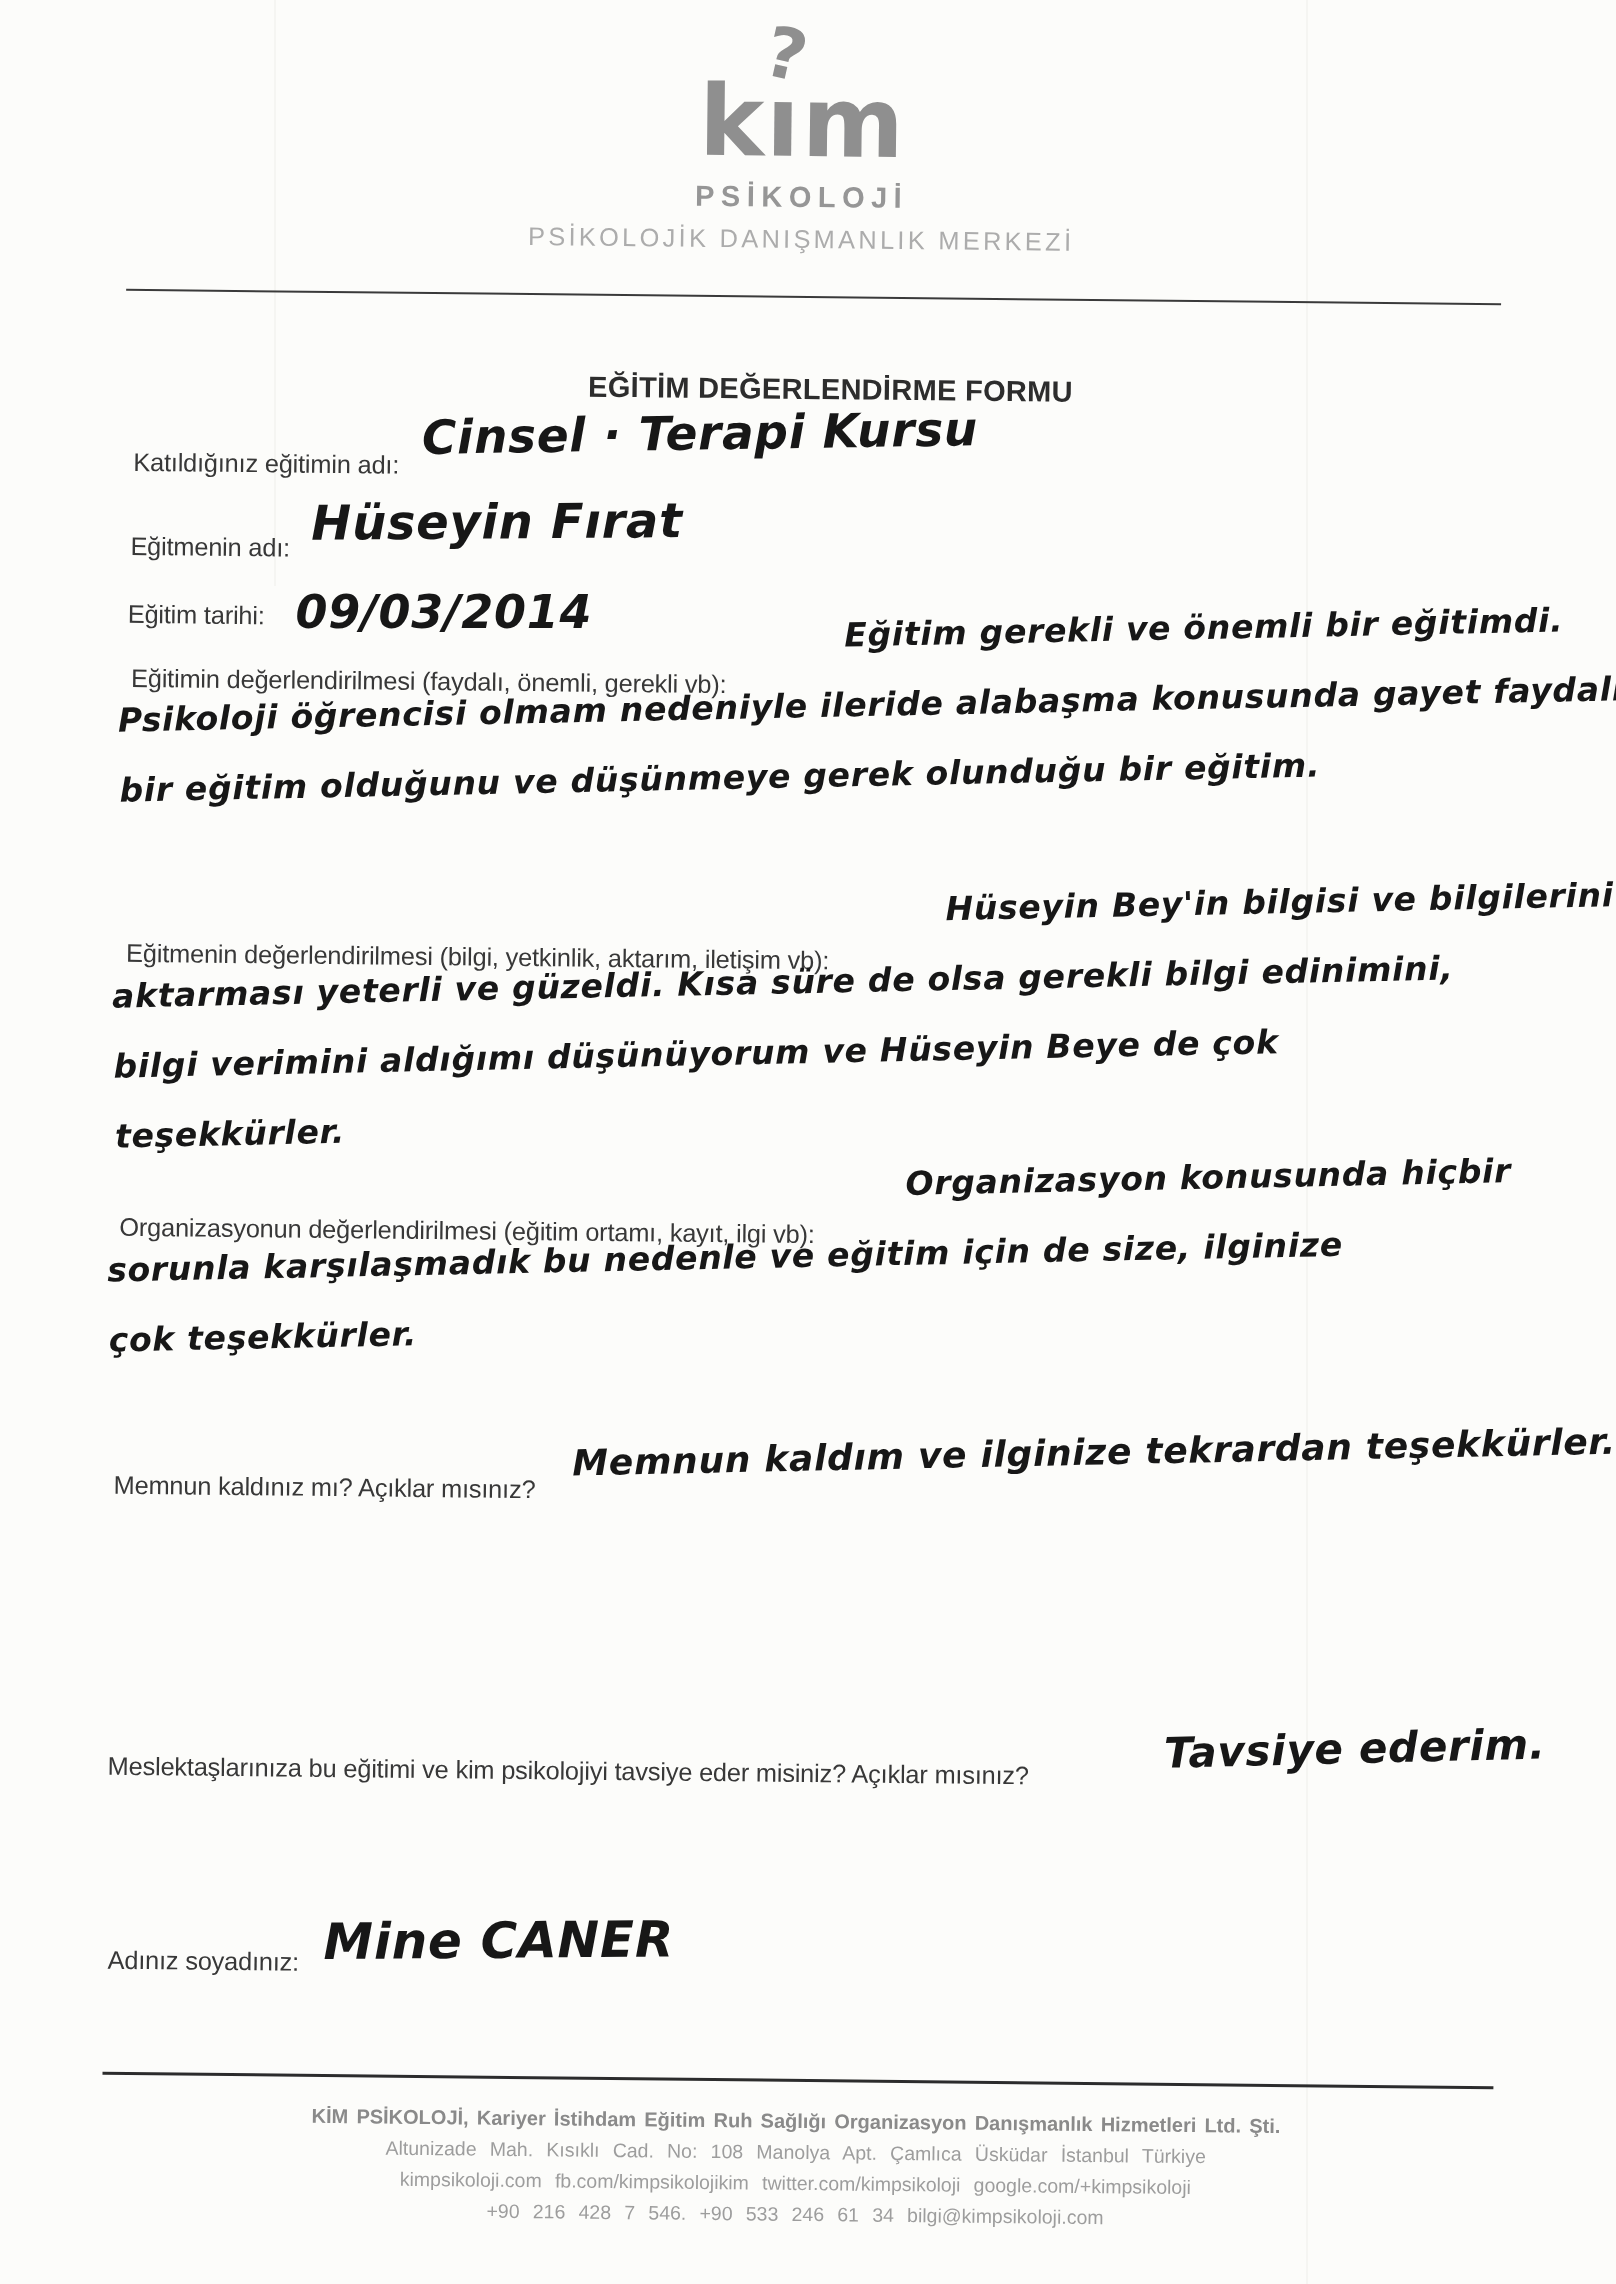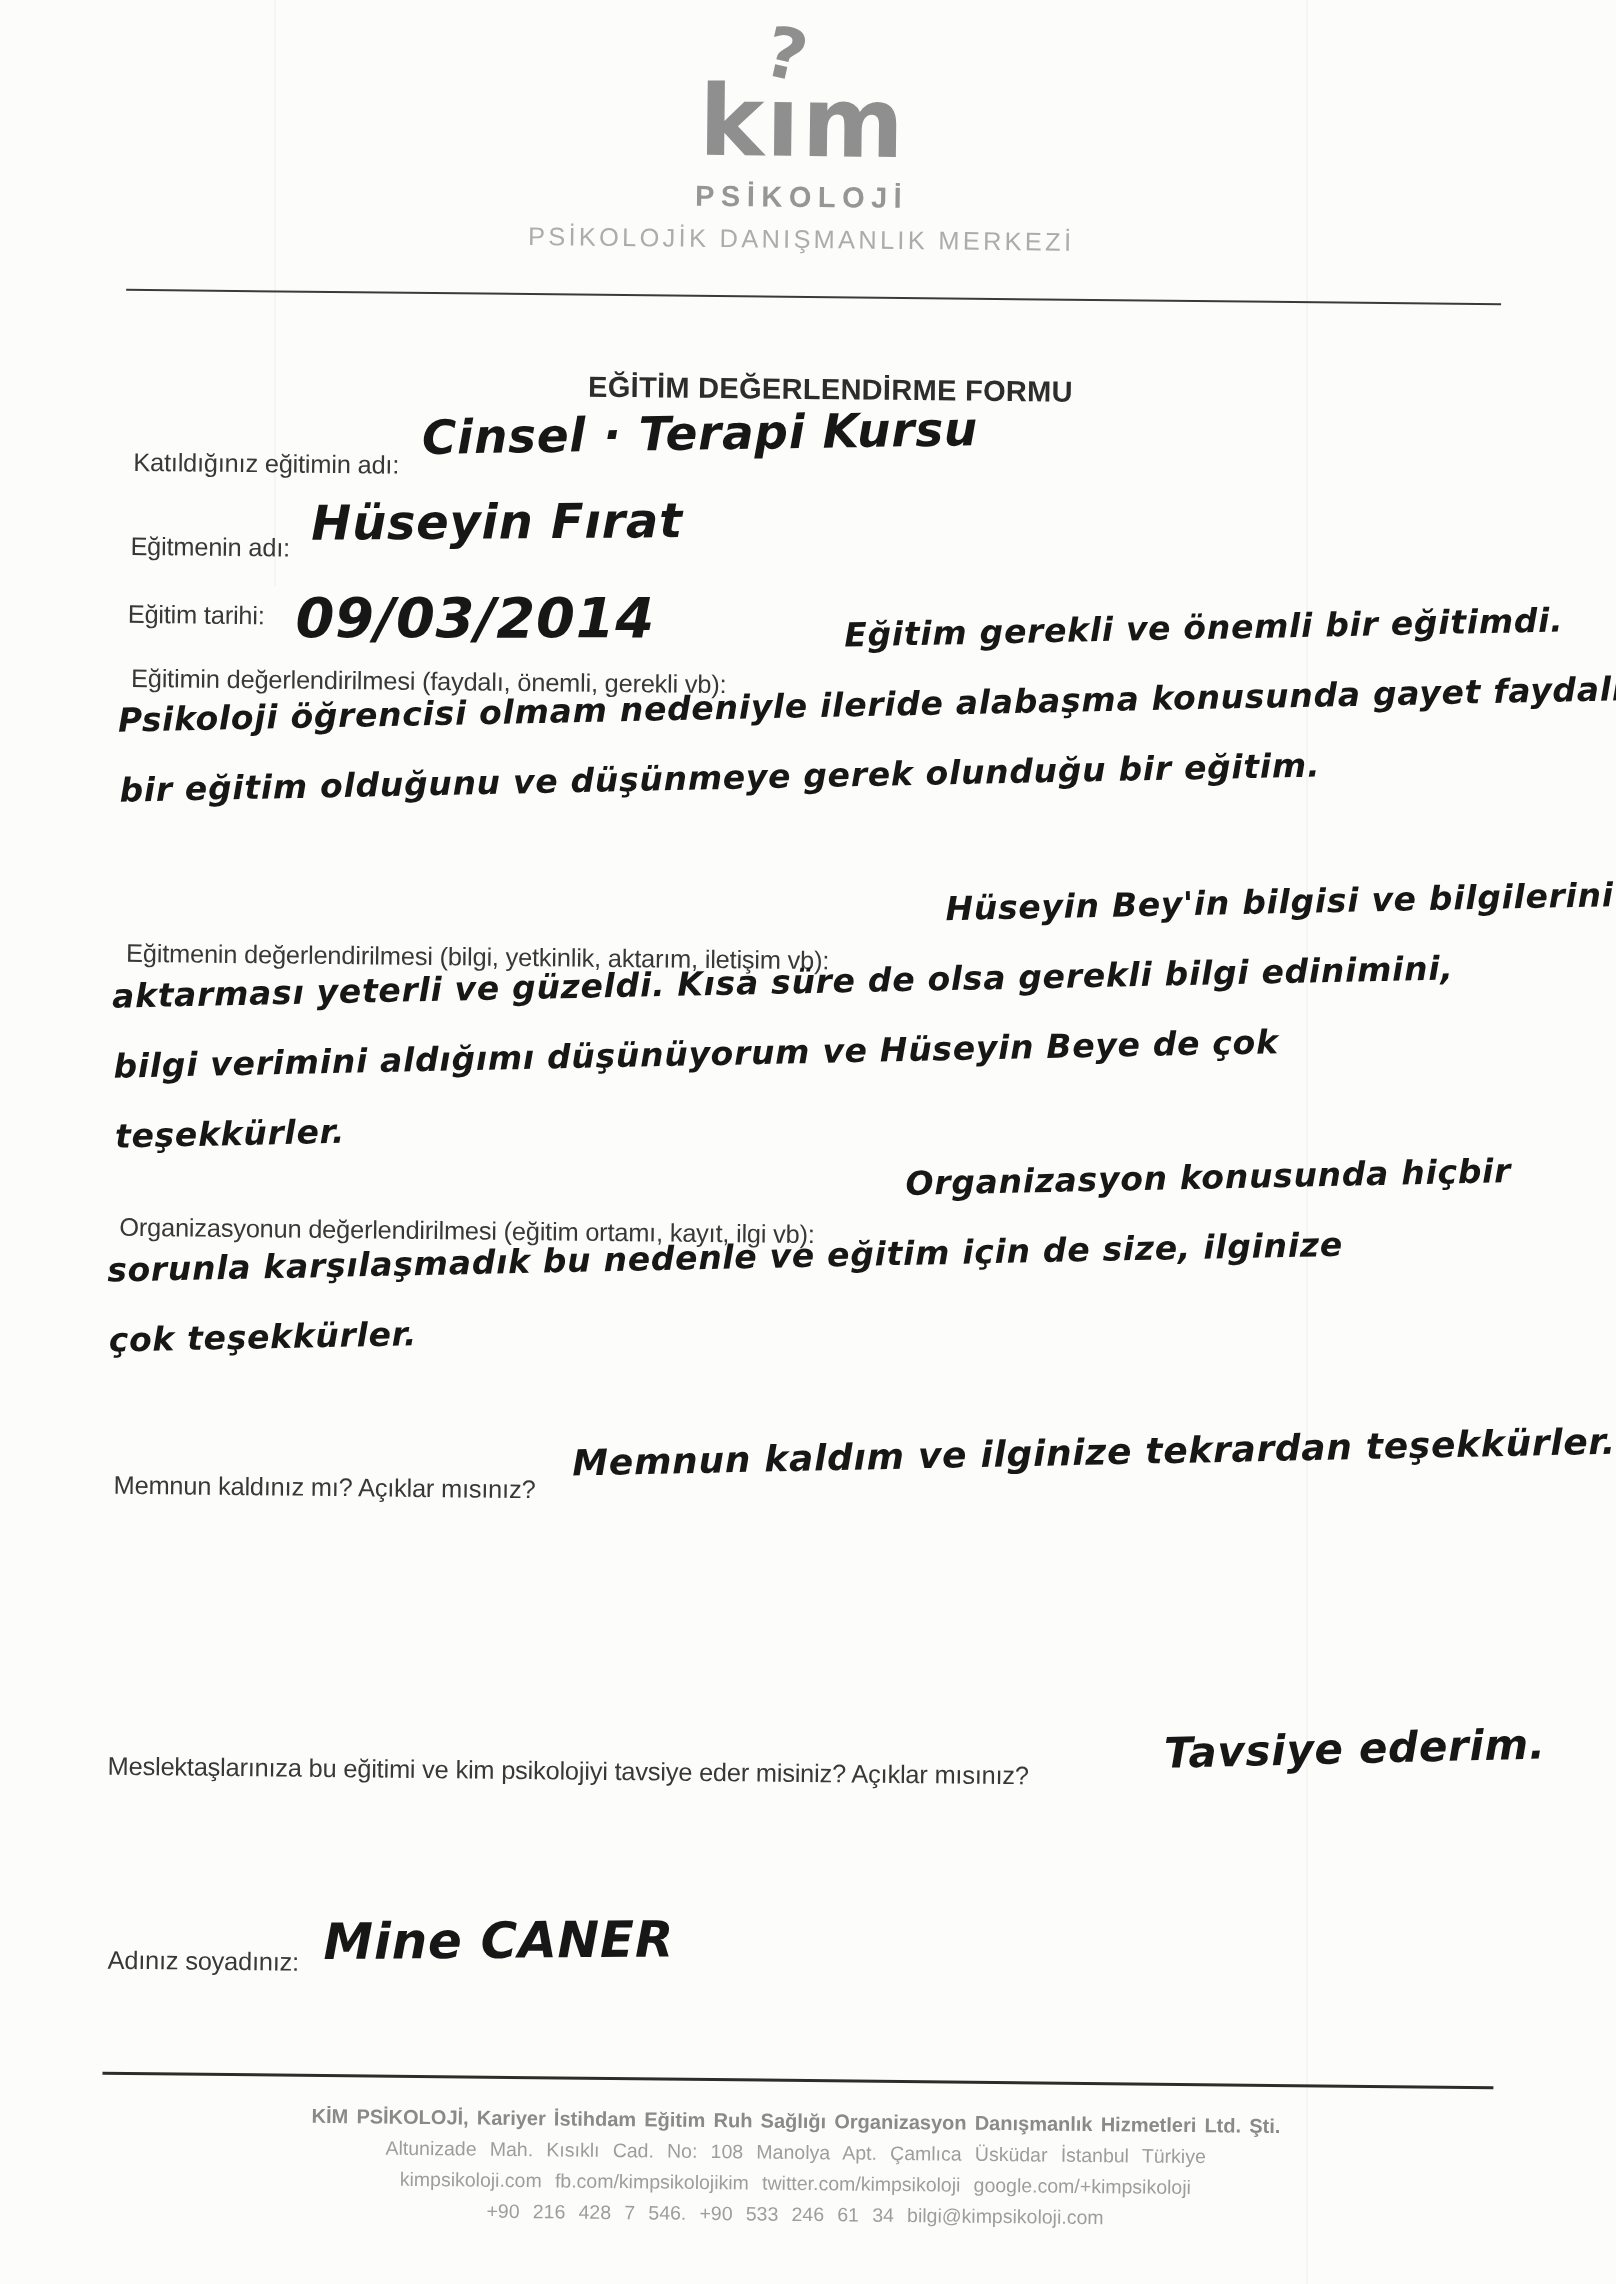--- a/index.html
+++ b/index.html
@@ -68,21 +68,21 @@
 
     <div class="title print">EĞİTİM DEĞERLENDİRME FORMU</div>
 
     <div class="label print" style="left:128px;top:455px;">Katıldığınız eğitimin adı:</div>
     <div class="hand value" style="left:417px;top:414px;font-size:47px;transform:rotate(-1.5deg);">Cinsel · Terapi Kursu</div>
 
     <div class="label print" style="left:126px;top:539px;">Eğitmenin adı:</div>
     <div class="hand value" style="left:307px;top:500px;font-size:48px;transform:rotate(-1deg);">Hüseyin Fırat</div>
 
     <div class="label print" style="left:124px;top:607px;">Eğitim tarihi:</div>
-    <div class="hand value" style="left:292px;top:590px;font-size:56px;transform:rotate(-0.6deg);">09/03/2014</div>
+    <div class="hand value" style="left:292px;top:590px;font-size:46px;transform:rotate(-0.6deg);">09/03/2014</div>
 
     <div class="label print" style="left:128px;top:671px;">Eğitimin değerlendirilmesi (faydalı, önemli, gerekli vb):</div>
     <div class="handblock" style="left:112px;top:623px;transform:rotate(-1.8deg);">
       <div class="hand hline" style="padding-left:728px;">Eğitim gerekli ve önemli bir eğitimdi.</div>
       <div class="hand hline">Psikoloji öğrencisi olmam nedeniyle ileride alabaşma konusunda gayet faydalı</div>
       <div class="hand hline">bir eğitim olduğunu ve düşünmeye gerek olunduğu bir eğitim.</div>
     </div>
 
     <div class="label print" style="left:126px;top:946px;">Eğitmenin değerlendirilmesi (bilgi, yetkinlik, aktarım, iletişim vb):</div>
     <div class="handblock" style="left:109px;top:899px;transform:rotate(-1.8deg);">

